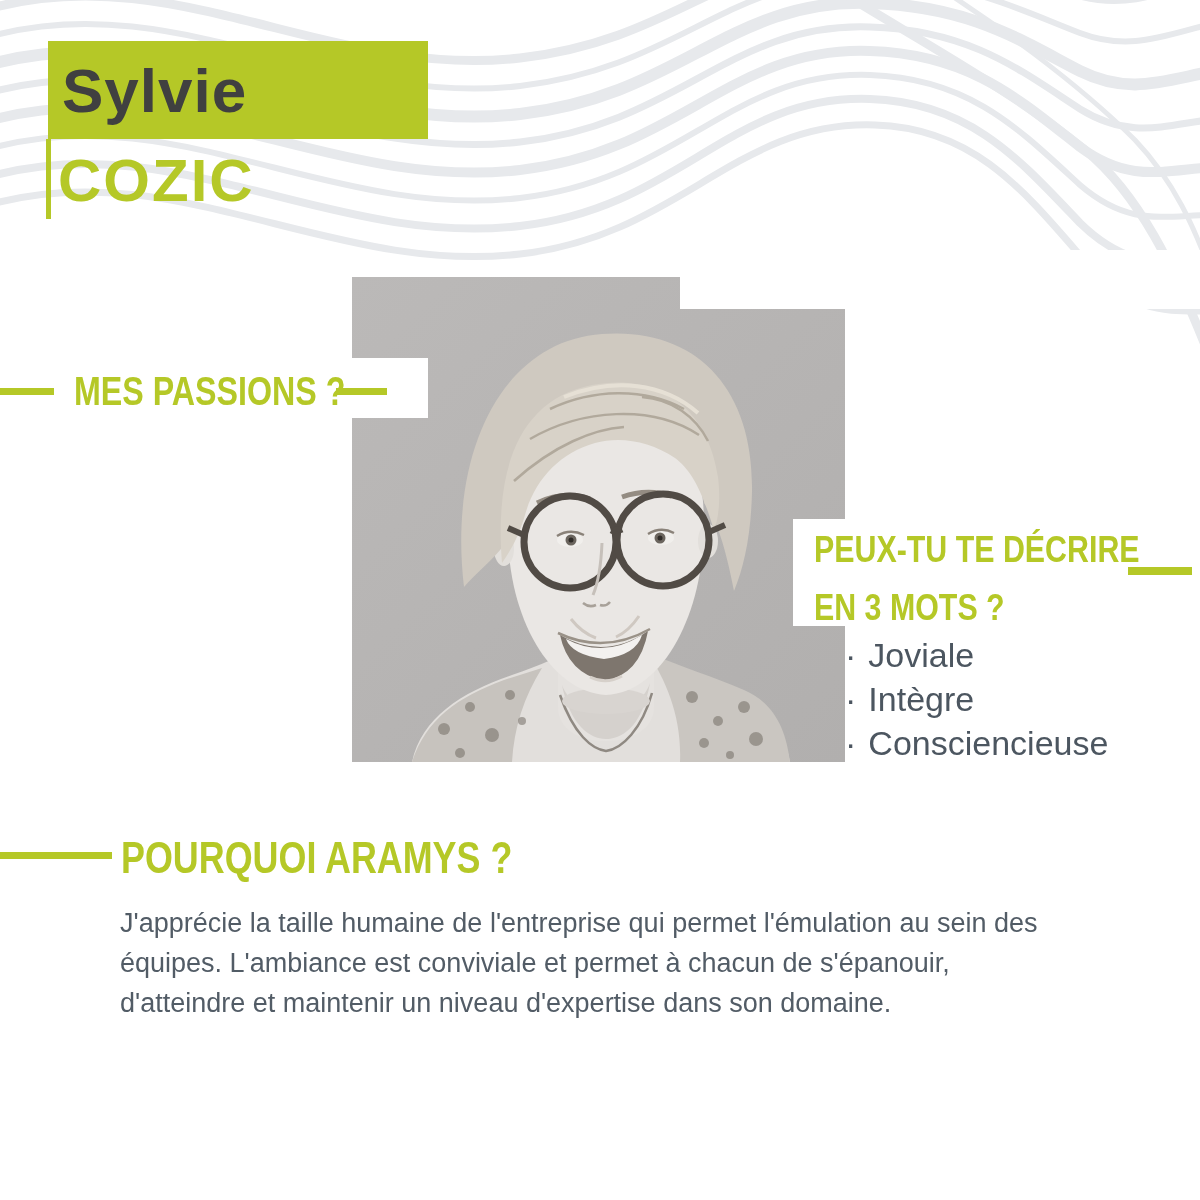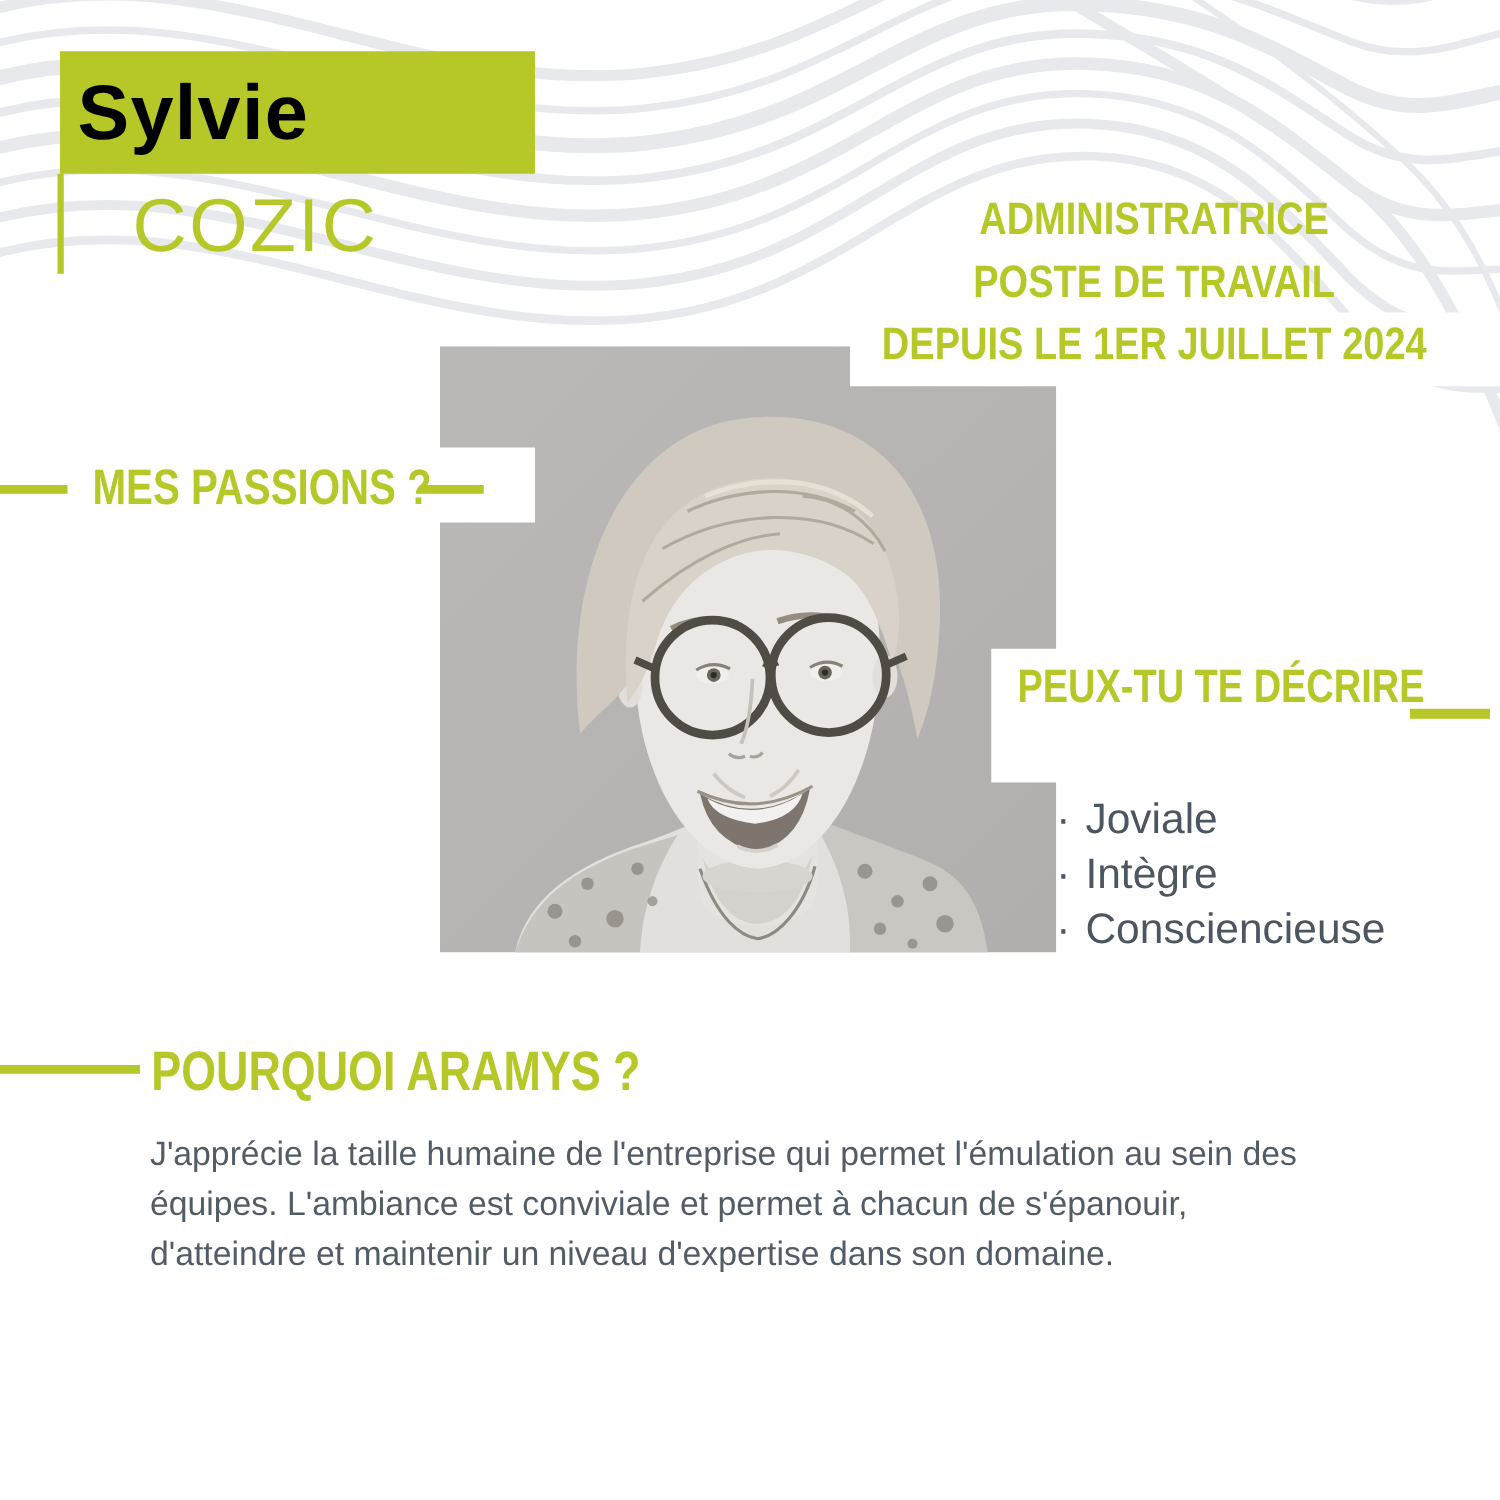--- a/index.html
+++ b/index.html
@@ -5,23 +5,23 @@
   html,body{margin:0;padding:0;background:#ffffff;}
   .canvas{
     position:relative;width:1200px;height:1200px;overflow:hidden;
     background:#ffffff;font-family:"Liberation Sans",sans-serif;
   }
   .abs{position:absolute;}
   
   .waves{position:absolute;left:0;top:0;width:1200px;height:380px;pointer-events:none;}
   
   .name-box{left:48px;top:41px;width:380px;height:98px;background:#b5c827;display:flex;align-items:center;z-index:3;}
-  .first-name{padding-left:14px;font-size:62px;font-weight:700;color:#000000;letter-spacing:1px;}
+  .first-name{padding-left:14px;font-size:62px;font-weight:700;color:#404040;letter-spacing:1px;}
   .v-bar{left:46px;top:139px;width:5px;height:80px;background:#b5c827;z-index:3;}
-  .last-name{left:58px;top:146px;font-size:60px;font-weight:400;color:#b5c827;letter-spacing:2px;z-index:3;margin-left:48px;}
+  .last-name{left:58px;top:146px;font-size:60px;font-weight:700;color:#b5c827;letter-spacing:2px;z-index:3;}
   
   .brush{font-weight:700;color:#b5c827;white-space:nowrap;}
   .squish{display:inline-block;transform:scale(0.92,1.14);transform-origin:left center;}
   .squish-c{display:inline-block;transform:scale(0.95,1.14);transform-origin:center center;}
   
   .role-block{left:650px;top:152px;width:546px;text-align:center;z-index:4;}
   .role-line{height:50px;font-size:32px;line-height:46px;}
   
   .photo{left:352px;top:277px;width:493px;height:485px;z-index:1;}
   
@@ -63,25 +63,20 @@
       <path d="M935,-15 C990,20 1075,80 1135,140 C1175,182 1195,230 1210,270" stroke-width="5"></path>
     </g>
   </svg>
 
   <div class="abs name-box">
     <span class="first-name">Sylvie</span>
   </div>
   <div class="abs v-bar"></div>
   <div class="abs last-name">COZIC</div>
 
-  <div class="abs role-block">
-    <div class="role-line brush"><span class="squish-c">ADMINISTRATRICE</span></div>
-    <div class="role-line brush"><span class="squish-c">POSTE DE TRAVAIL</span></div>
-    <div class="role-line brush"><span class="squish-c">DEPUIS LE 1ER JUILLET 2024</span></div>
-  </div>
 
   <svg class="abs photo" viewBox="0 0 493 485" aria-hidden="true">
     <defs>
       <linearGradient id="pbg" x1="0" y1="0" x2="1" y2="1">
         <stop offset="0" stop-color="#bbb9b8"></stop>
           <stop offset="1" stop-color="#b1afae"></stop>
       </linearGradient>
     </defs>
     <rect x="0" y="0" width="493" height="485" fill="url(#pbg)"></rect>
 
@@ -164,20 +159,21 @@
   <div class="abs wbox box-depuis"></div>
   <div class="abs wbox box-passions"></div>
   <div class="abs wbox box-peux"></div>
 
   <div class="abs dash" style="left:0;top:388px;width:54px;height:7px;"></div>
   <div class="abs brush passions-title"><span class="squish">MES PASSIONS ?</span></div>
   <div class="abs dash" style="left:336px;top:388px;width:51px;height:7px;"></div>
 
   <div class="abs brush peux-title">
     <div class="peux-line"><span class="squish">PEUX-TU TE DÉCRIRE</span></div>
+    <div class="peux-line"><span class="squish">EN 3 MOTS ?</span></div>
   </div>
   <div class="abs dash" style="left:1128px;top:567px;width:64px;height:8px;"></div>
   <div class="abs trait-list">
     <div class="trait-row">
       <span class="bullet">·</span>
       <span>Joviale</span>
     </div>
     <div class="trait-row">
       <span class="bullet">·</span>
       <span>Intègre</span>

